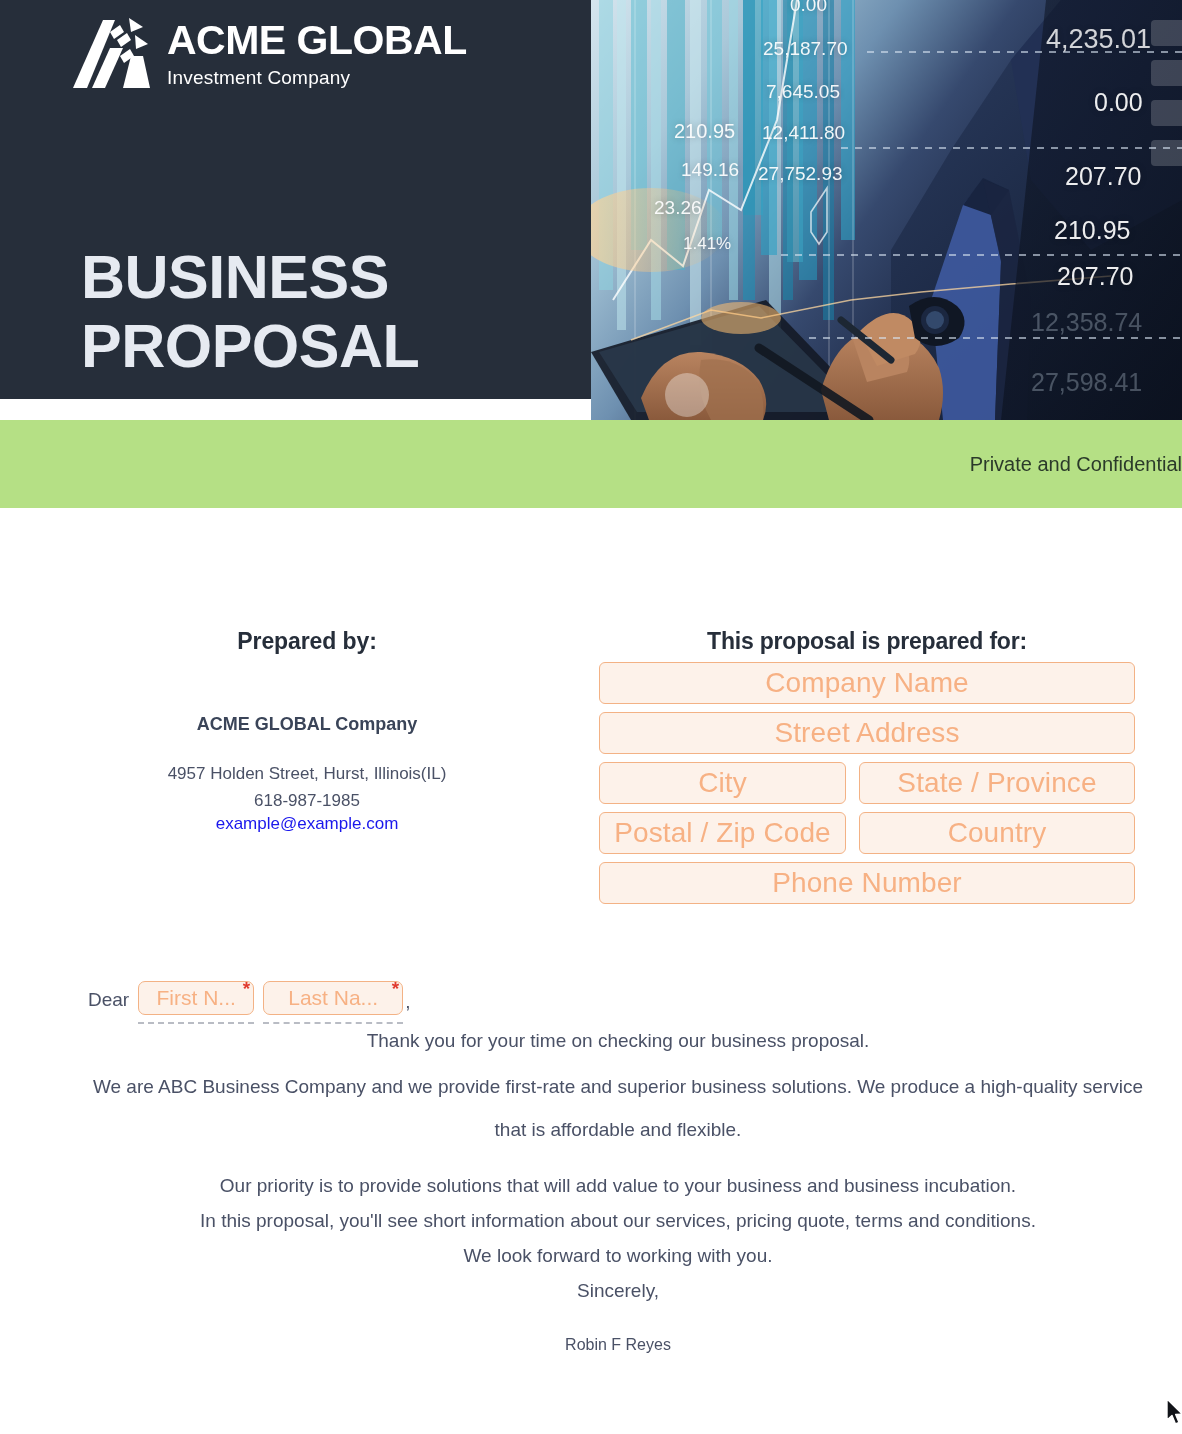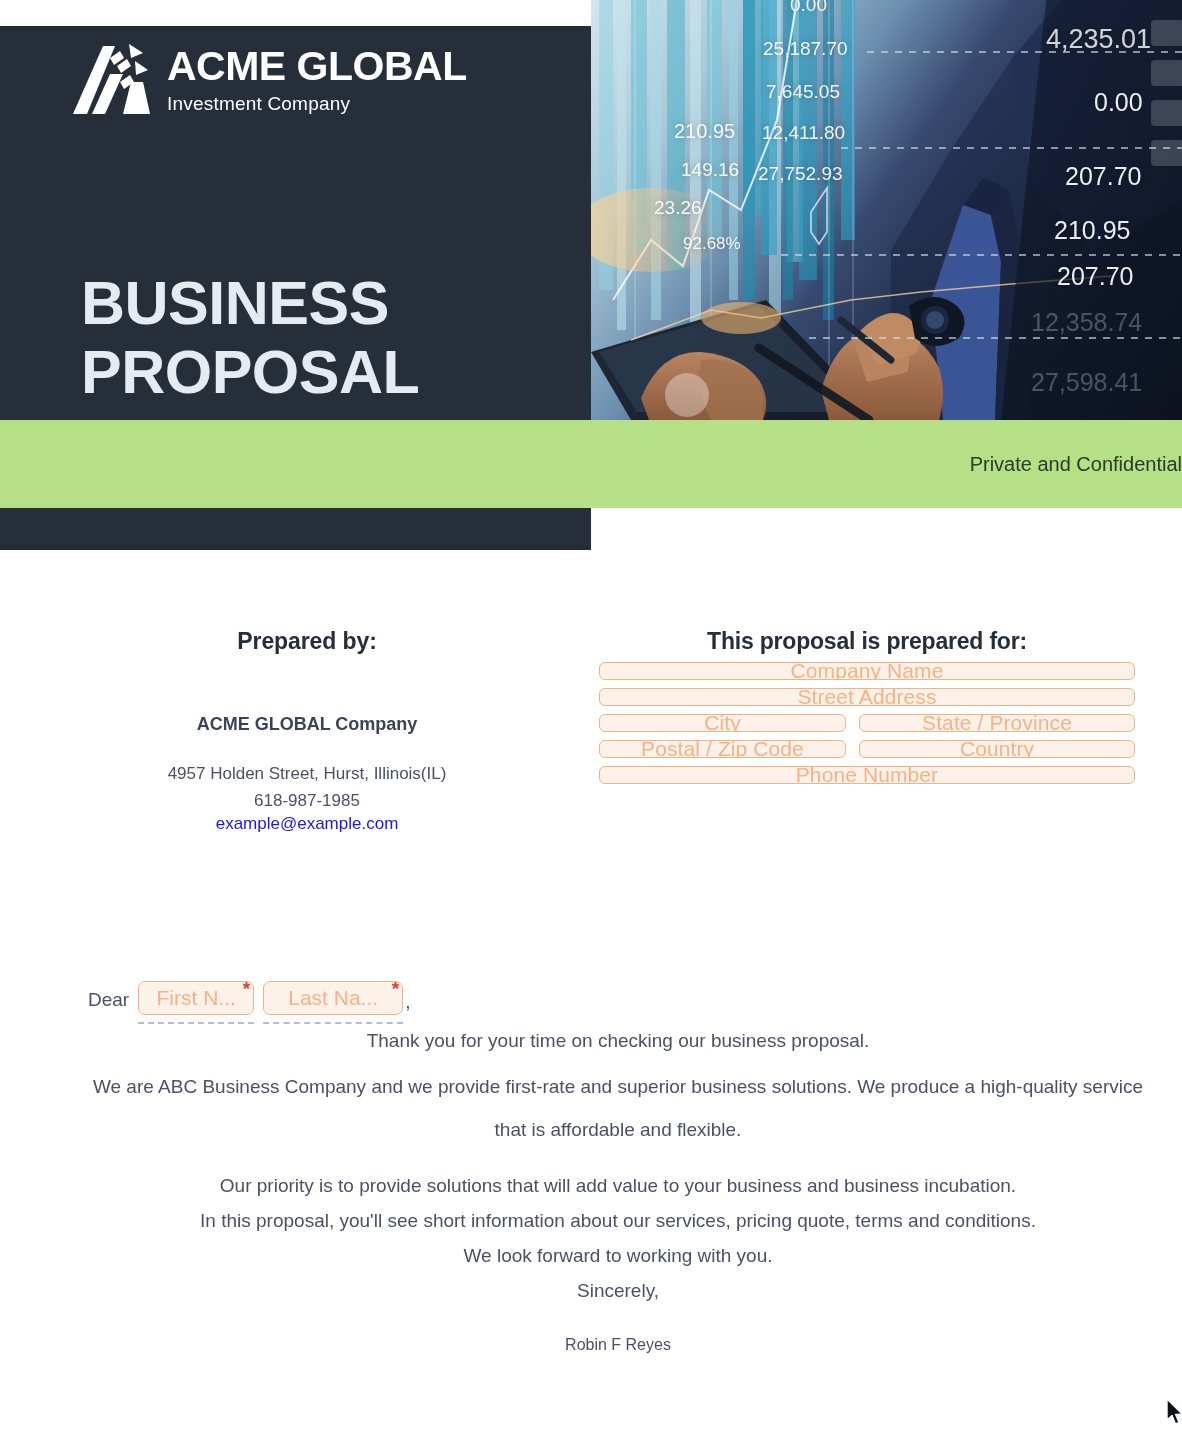--- a/index.html
+++ b/index.html
@@ -8,22 +8,22 @@
     height: 1434px;
     background: #ffffff;
     font-family: "Liberation Sans", sans-serif;
     overflow: hidden;
   }
   .page { position: relative; width: 1182px; height: 1434px; background: #fff; }
 
   
   .header { position: relative; width: 1182px; height: 420px; display: flex; }
   .header-left {
-    width: 591px; height: 524px; background: #262e3a;
-    position: relative; flex: 0 0 591px; margin-top: 26px;
+    width: 591px; height: 399px; background: #262e3a;
+    position: relative; flex: 0 0 591px;
   }
   .logo-row {
     position: absolute; left: 73px; top: 18px;
     display: flex; align-items: center; gap: 16px;
   }
   .logo-mark { width: 78px; height: 72px; flex: 0 0 78px; }
   .logo-text { display: flex; flex-direction: column; }
   .logo-name {
     color: #ffffff; font-size: 41px; font-weight: 700;
     letter-spacing: -0.5px; line-height: 1.05;
@@ -92,22 +92,22 @@
 
   .prep-for { position: absolute; left: 599px; top: 120px; width: 536px; }
   .prep-for-title {
     font-size: 23px; font-weight: 700; color: #262e3a;
     font-family: "Liberation Sans", sans-serif; letter-spacing: -0.2px;
     margin-bottom: 7px;
   }
   .field-row { display: flex; gap: 13px; margin-bottom: 8px; }
   .field {
     background: #fdf2ea; border: 1.6px solid #f3b285; border-radius: 6px;
-    height: 18px; display: flex; align-items: center; justify-content: center;
-    color: #f7b184; font-size: 21px; font-family: "Liberation Sans", sans-serif;
+    height: 42px; display: flex; align-items: center; justify-content: center;
+    color: #f7b184; font-size: 28px; font-family: "Liberation Sans", sans-serif;
     letter-spacing: 0.1px; white-space: nowrap; overflow: hidden;
   }
   .field.full { width: 100%; }
   .field.half-l { width: 247px; }
   .field.half-r { width: 276px; flex: 0 0 276px; }
   .field.half-l2 { width: 247px; flex: 0 0 247px; }
 
   
   .letter { position: absolute; left: 88px; top: 455px; width: 1060px; }
   .dear-row {
@@ -296,21 +296,21 @@
       </svg>
 
       <span class="fig-num" style="left:199px;top:-6px;font-size:19px;">0.00</span>
       <span class="fig-num" style="left:172px;top:38px;font-size:19px;">25,187.70</span>
       <span class="fig-num" style="left:175px;top:81px;font-size:19px;">7,645.05</span>
       <span class="fig-num" style="left:83px;top:120px;font-size:20px;">210.95</span>
       <span class="fig-num" style="left:171px;top:122px;font-size:19px;">12,411.80</span>
       <span class="fig-num" style="left:90px;top:159px;font-size:19px;">149.16</span>
       <span class="fig-num" style="left:167px;top:163px;font-size:19px;">27,752.93</span>
       <span class="fig-num" style="left:63px;top:197px;font-size:19px;">23.26</span>
-      <span class="fig-num" style="left:92px;top:234px;font-size:17px;">92.68%</span>
+      <span class="fig-num" style="left:92px;top:234px;font-size:17px;">1.41%</span>
       <span class="fig-num" style="left:455px;top:24px;font-size:27px;opacity:.88;">4,235.01</span>
       <span class="fig-num" style="left:503px;top:88px;font-size:25px;">0.00</span>
       <span class="fig-num" style="left:474px;top:162px;font-size:25px;">207.70</span>
       <span class="fig-num" style="left:463px;top:216px;font-size:25px;">210.95</span>
       <span class="fig-num" style="left:466px;top:262px;font-size:25px;">207.70</span>
       <span class="fig-num fig-dim" style="left:440px;top:308px;font-size:25px;">12,358.74</span>
       <span class="fig-num fig-dim" style="left:440px;top:368px;font-size:25px;">27,598.41</span>
     </div>
   </div>
 

